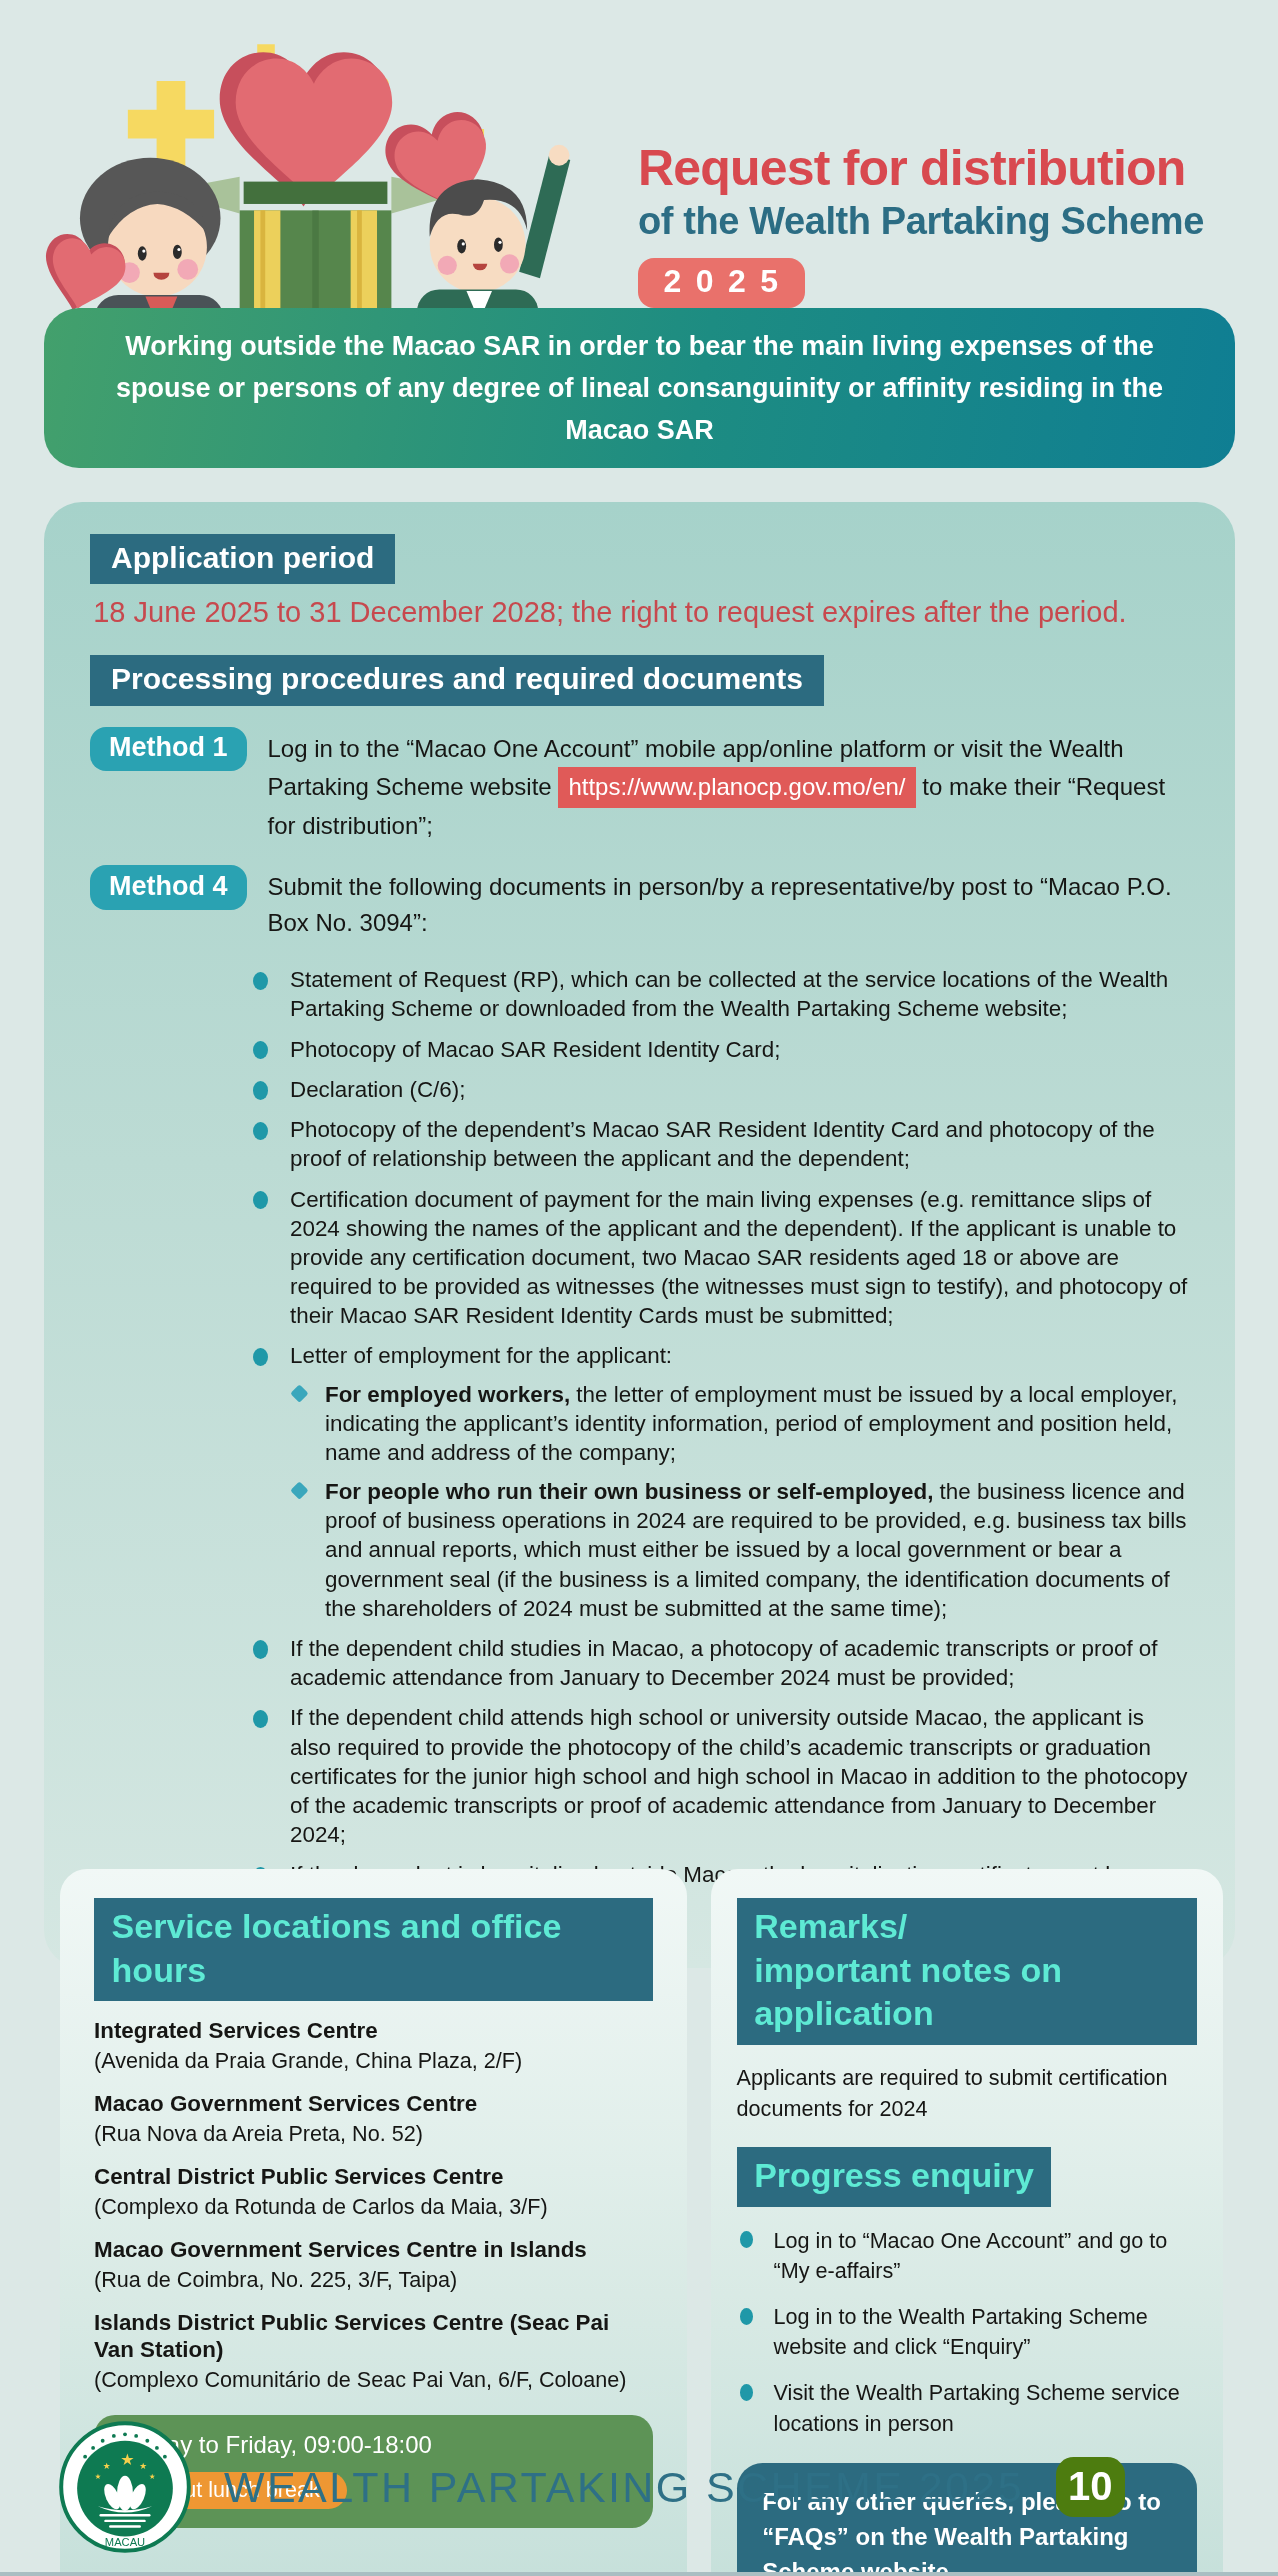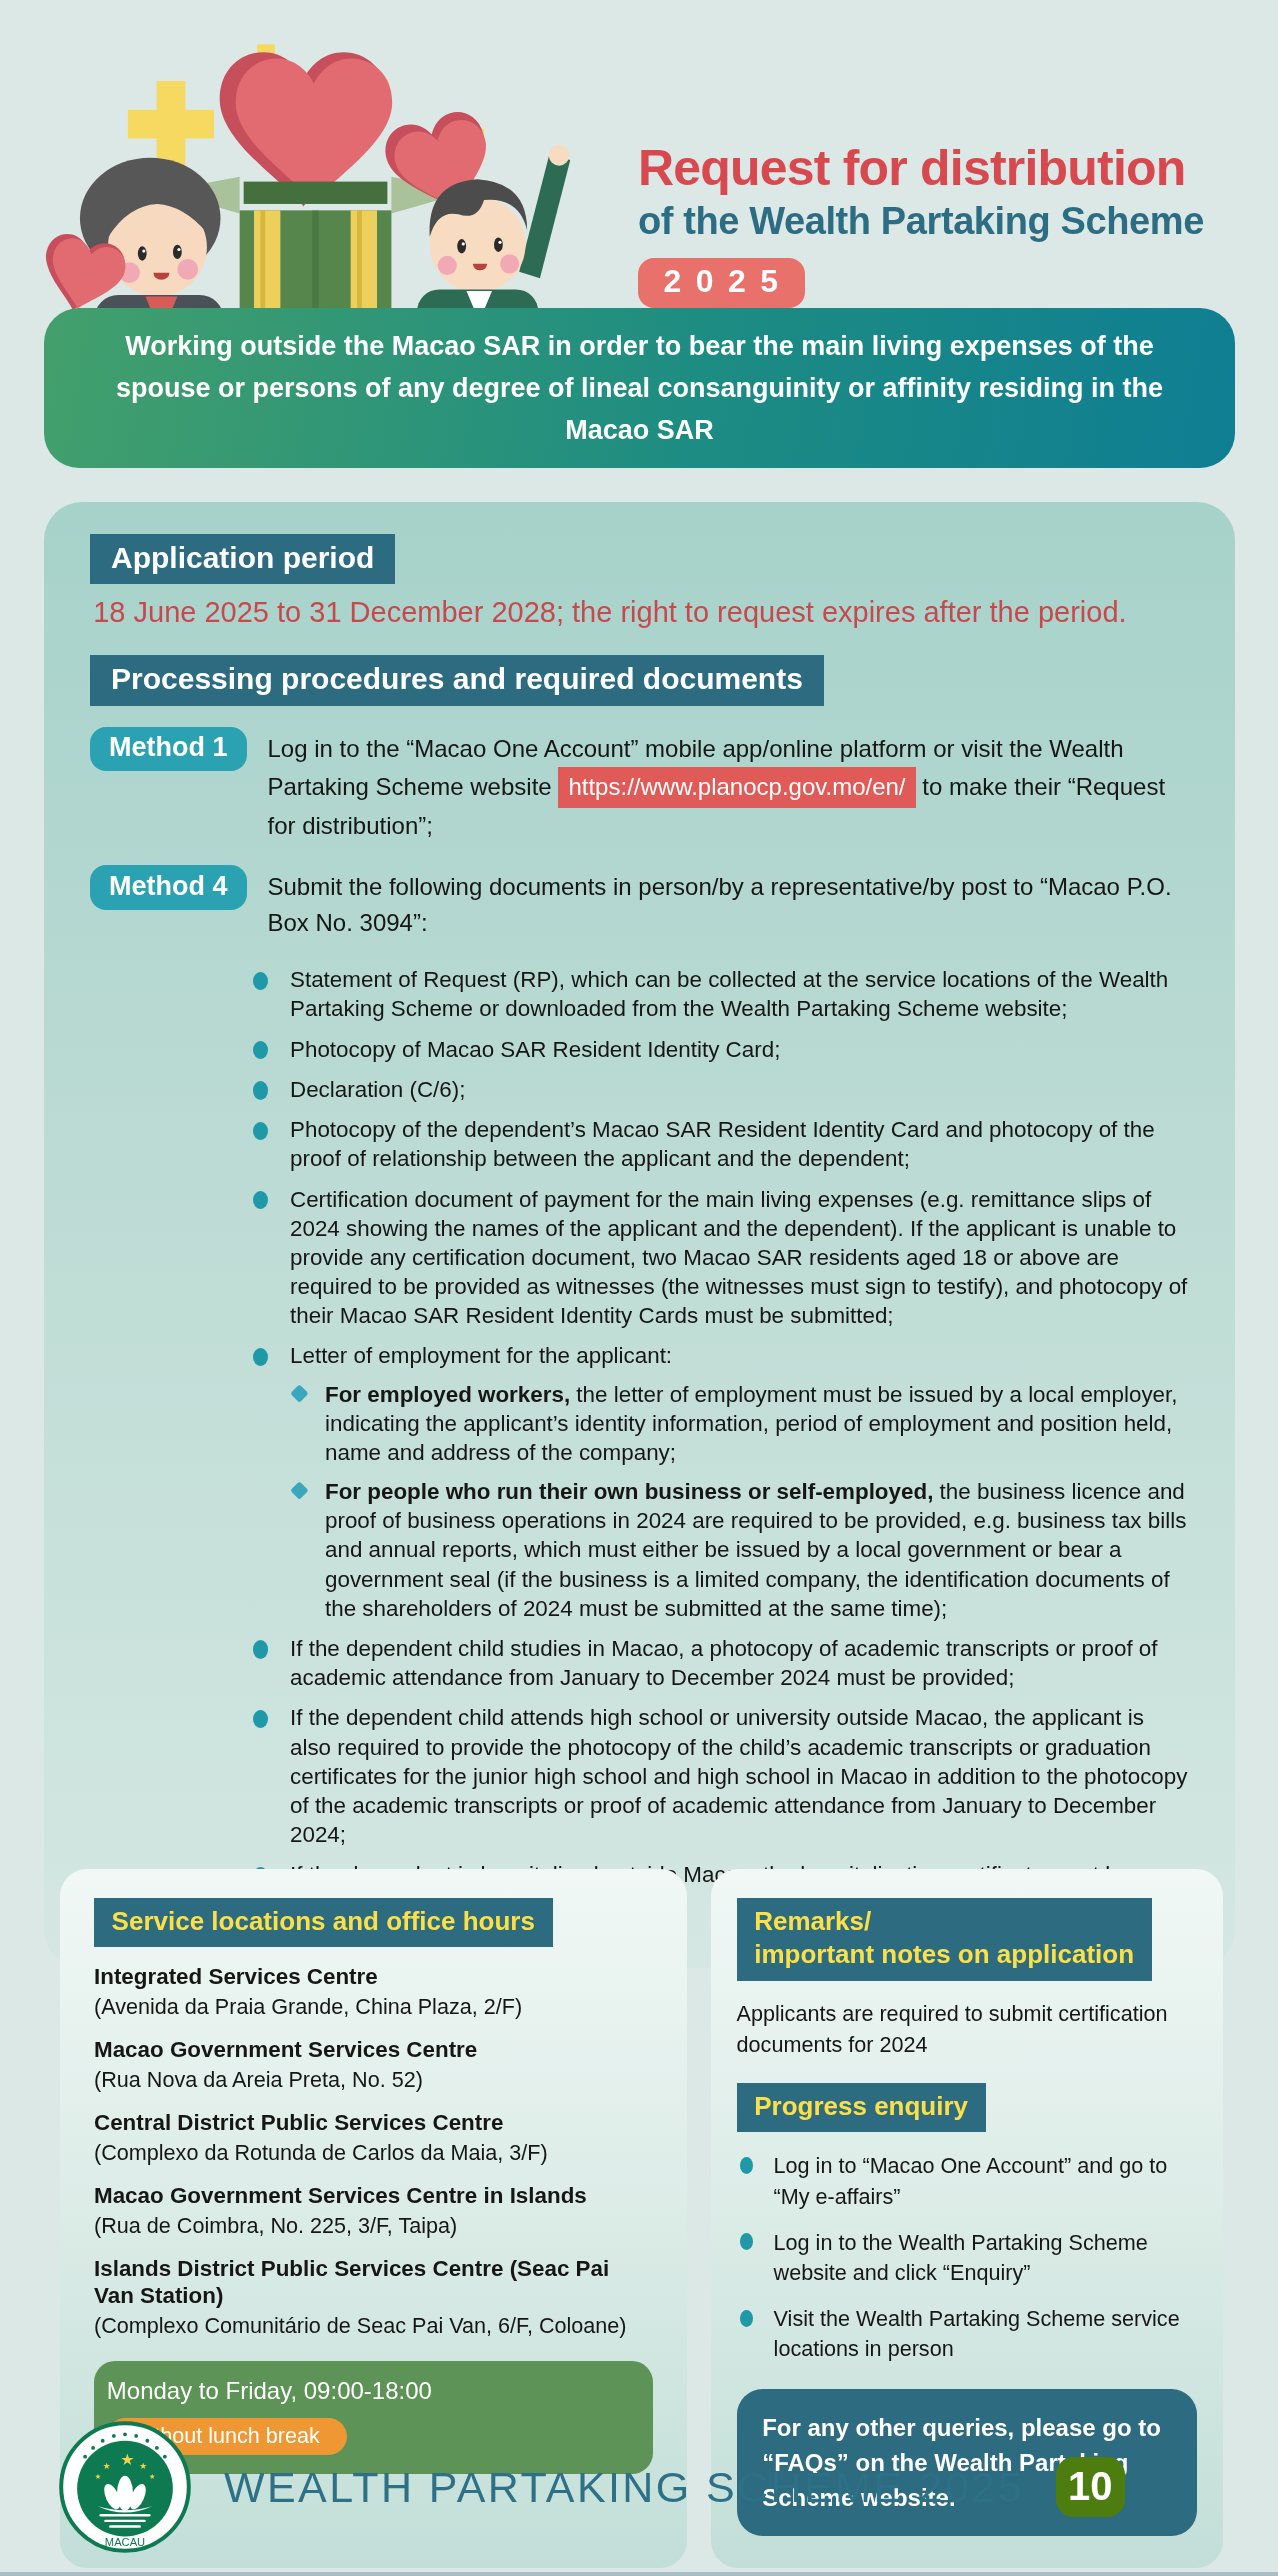--- a/index.html
+++ b/index.html
@@ -42,22 +42,22 @@
                          background:#3aa7bc;transform:rotate(45deg);border-radius:2.4px;}
   .lead-bold{font-weight:800;}
 
   
   .bottom-row{position:absolute;top:1869px;left:60px;width:1163px;display:flex;gap:24px;
               align-items:stretch;}
   .panel{border-radius:27px;box-sizing:border-box;min-height:524px;
          background:linear-gradient(180deg,#f1f8f6 0%,#d9eae5 55%,#c2ded8 100%);}
   .panel-left{width:627px;padding:29px 34px 32px;}
   .panel-right{width:512px;padding:29px 25.6px 32px;}
-  .panel-head{display:inline-block;background:#2c6b80;color:#fde047;font-weight:800;
-              font-size:26px;padding:7.2px 17.6px 8.8px;line-height:1.28;}
+  .panel-head{display:inline-block;background:#2c6b80;color:#5eead4;font-weight:800;
+              font-size:34px;padding:7.2px 17.6px 8.8px;line-height:1.28;}
   .loc-name{font-weight:800;font-size:22.4px;margin-top:17px;line-height:1.2;}
   .loc-addr{font-size:21.6px;margin-top:3.2px;line-height:1.2;}
   .hours-box{margin-top:22.4px;background:#5d9356;border-radius:21px;padding:16px 12.8px 19px;
              text-align:left;}
   .hours-text{color:#fff;font-size:24px;}
   .hours-tag{display:inline-block;margin-top:12.8px;background:#ee9733;border-radius:798px;
              color:#fff;font-size:21.6px;padding:4.8px 27px 6.4px;}
   .remark-note{font-size:21.6px;line-height:1.45;margin:17.6px 0 22.4px;max-width:432px;}
   .progress-list{list-style:none;margin:19px 0 0;padding:0 0 0 37px;}
   .progress-list > li{position:relative;font-size:21.6px;line-height:1.4;margin-bottom:16px;}

